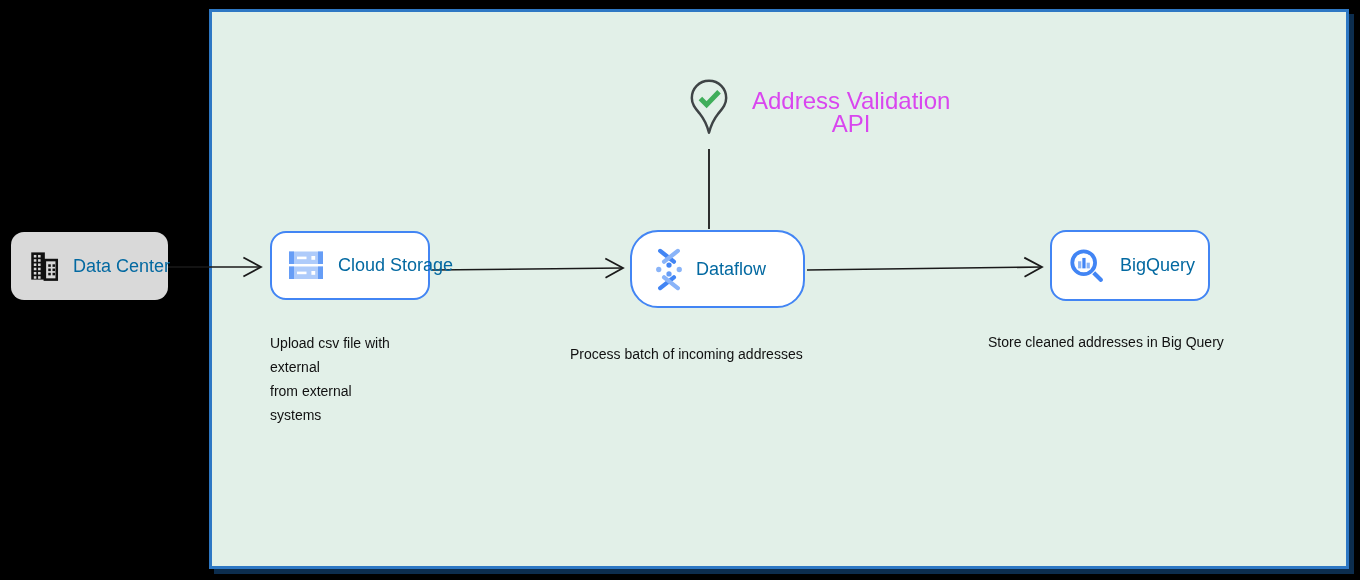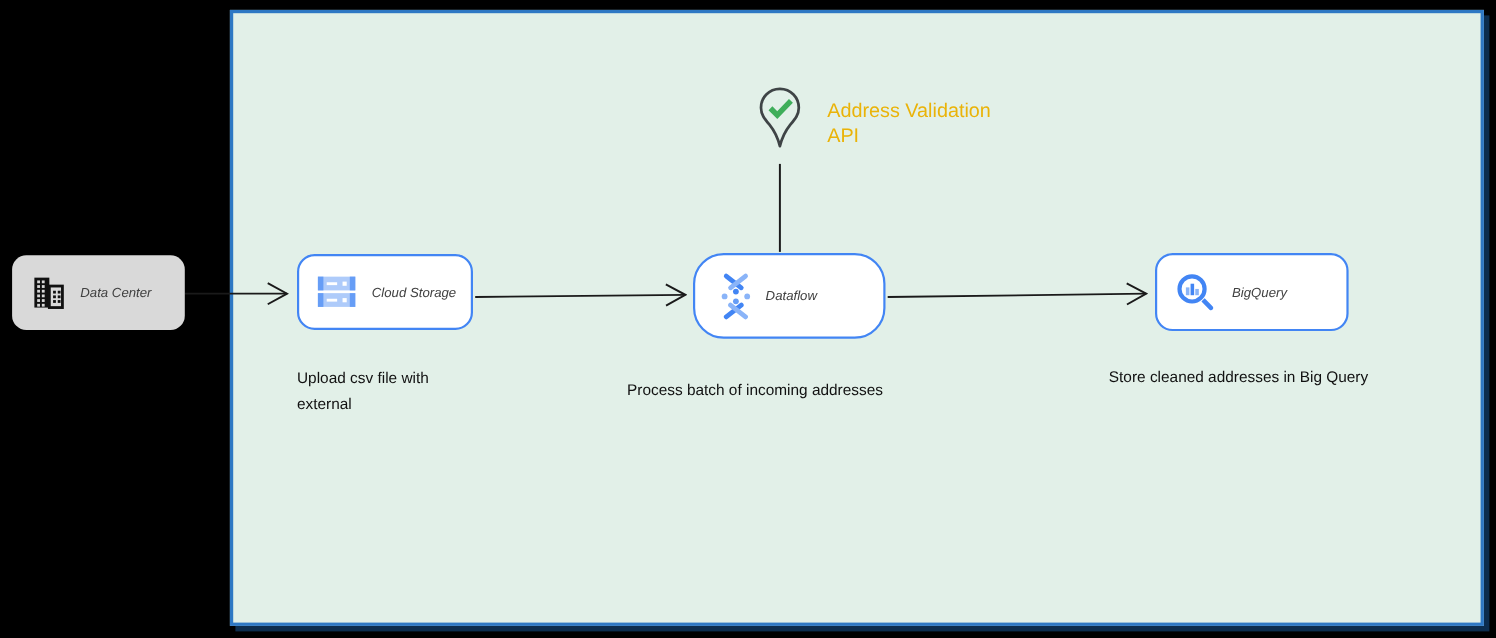--- a/index.html
+++ b/index.html
@@ -29,38 +29,38 @@
   .node {
     position: absolute;
     display: flex;
     align-items: center;
     gap: 14px;
     padding-left: 16px;
     box-sizing: border-box;
     background: #ffffff;
     border: 2.5px solid #4285f4;
   }
-  .node .label { font-size: 12px; color: #404040; white-space: nowrap; font-style: italic; }
+  .node .label { font-size: 18px; color: #0369a1; white-space: nowrap; }
   #node-data-center {
     left: 11px; top: 232px; width: 157px; height: 68px;
     background: #d9d9d9; border: none; border-radius: 13px; gap: 12px;
   }
   #node-cloud-storage { left: 270px; top: 231px; width: 160px; height: 69px; border-radius: 16px; }
   #node-dataflow     { left: 630px; top: 230px; width: 175px; height: 78px; border-radius: 28px; gap: 9px; padding-left: 19px; }
-  #node-bigquery     { left: 1050px; top: 230px; width: 176px; height: 71px; border-radius: 16px; }
+  #node-bigquery     { left: 1050px; top: 230px; width: 160px; height: 71px; border-radius: 16px; }
   .icon { display: inline-flex; align-items: center; justify-content: center; }
   .pin-wrap { position: absolute; left: 688px; top: 77px; width: 42px; height: 61px; }
   .api-label {
     position: absolute; left: 752px; top: 89px;
-    font-size: 18px; line-height: 23px; color: #eab308;
+    font-size: 24px; line-height: 23px; color: #d946ef; text-align: center;
   }
   .note { position: absolute; font-size: 14px; line-height: 24px; color: #111; white-space: nowrap; }
   #note-upload  { left: 270px; top: 331px; }
   #note-process { left: 570px; top: 342px; }
-  #note-store   { left: 988px; top: 330px; margin-left: 20px; }
+  #note-store   { left: 988px; top: 330px; }
 </style>
 </head>
 <body>
 
 <div id="stage">
 
   <div class="board"></div>
 
   <svg class="connectors" xmlns="http://www.w3.org/2000/svg">
     <defs>
@@ -160,17 +160,19 @@
     </svg>
   </div>
   <div class="api-label">
     <div>Address Validation</div>
     <div>API</div>
   </div>
 
   <div class="note" id="note-upload">
     <div>Upload csv file with</div>
     <div>external</div>
+    <div>from external</div>
+    <div>systems</div>
   </div>
   <div class="note" id="note-process">Process batch of incoming addresses</div>
   <div class="note" id="note-store">Store cleaned addresses in Big Query</div>
 
 </div>
 
 </body></html>

